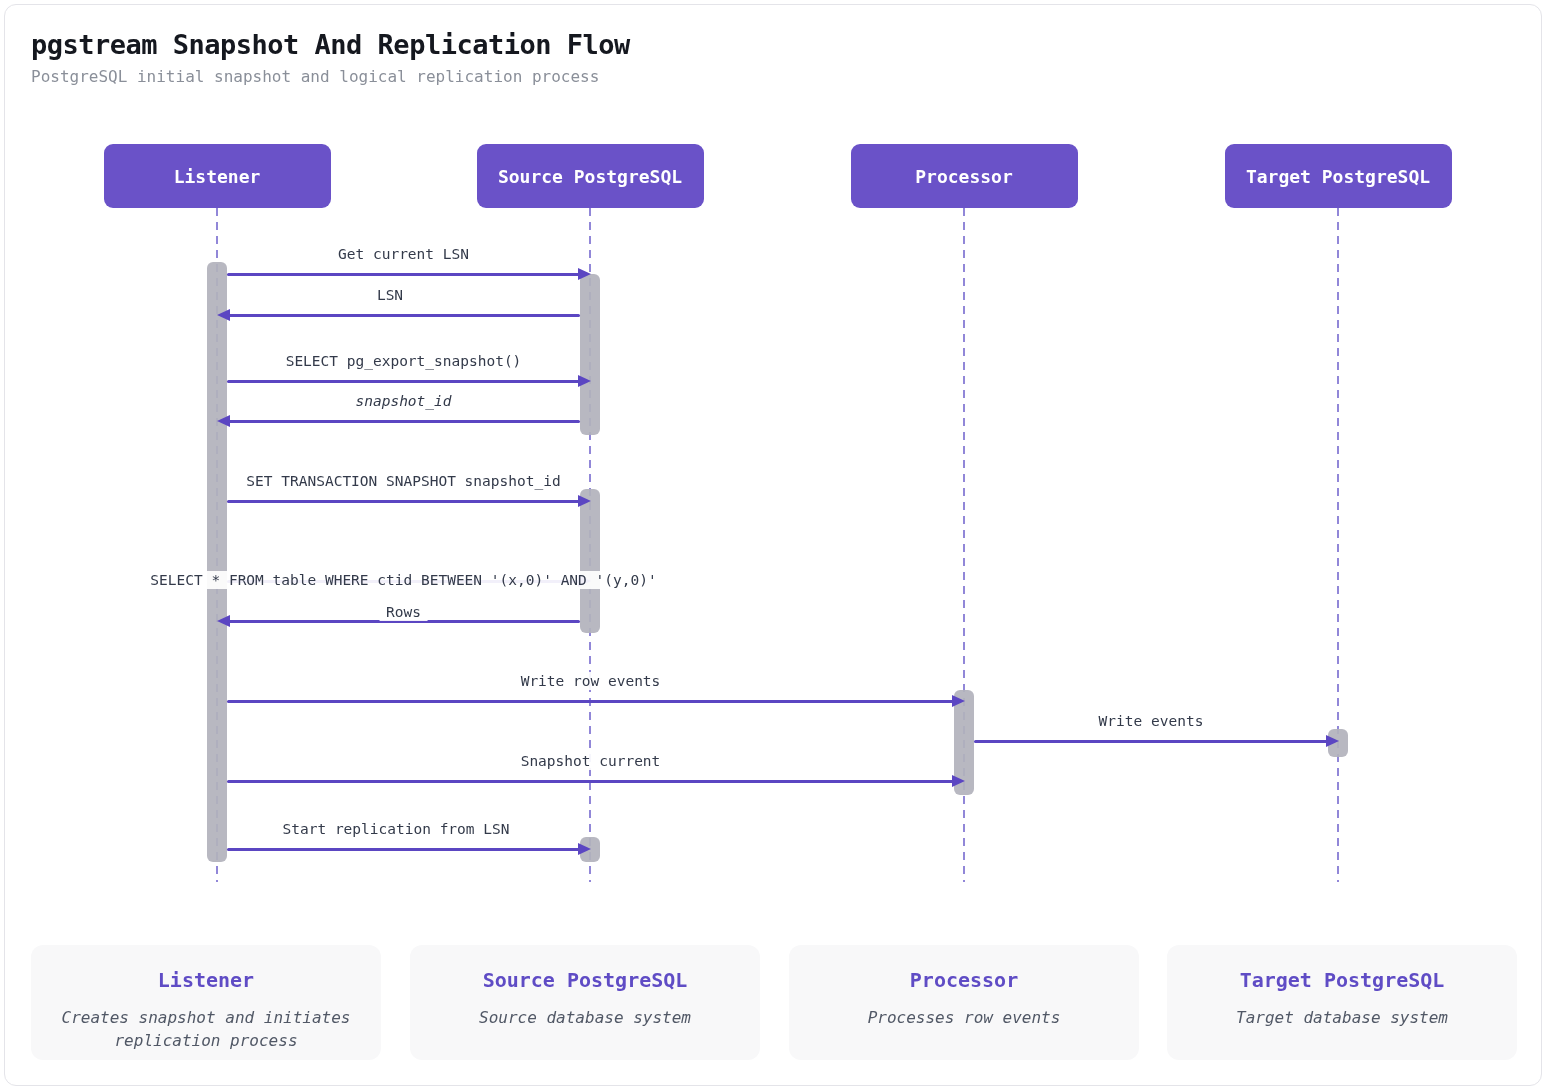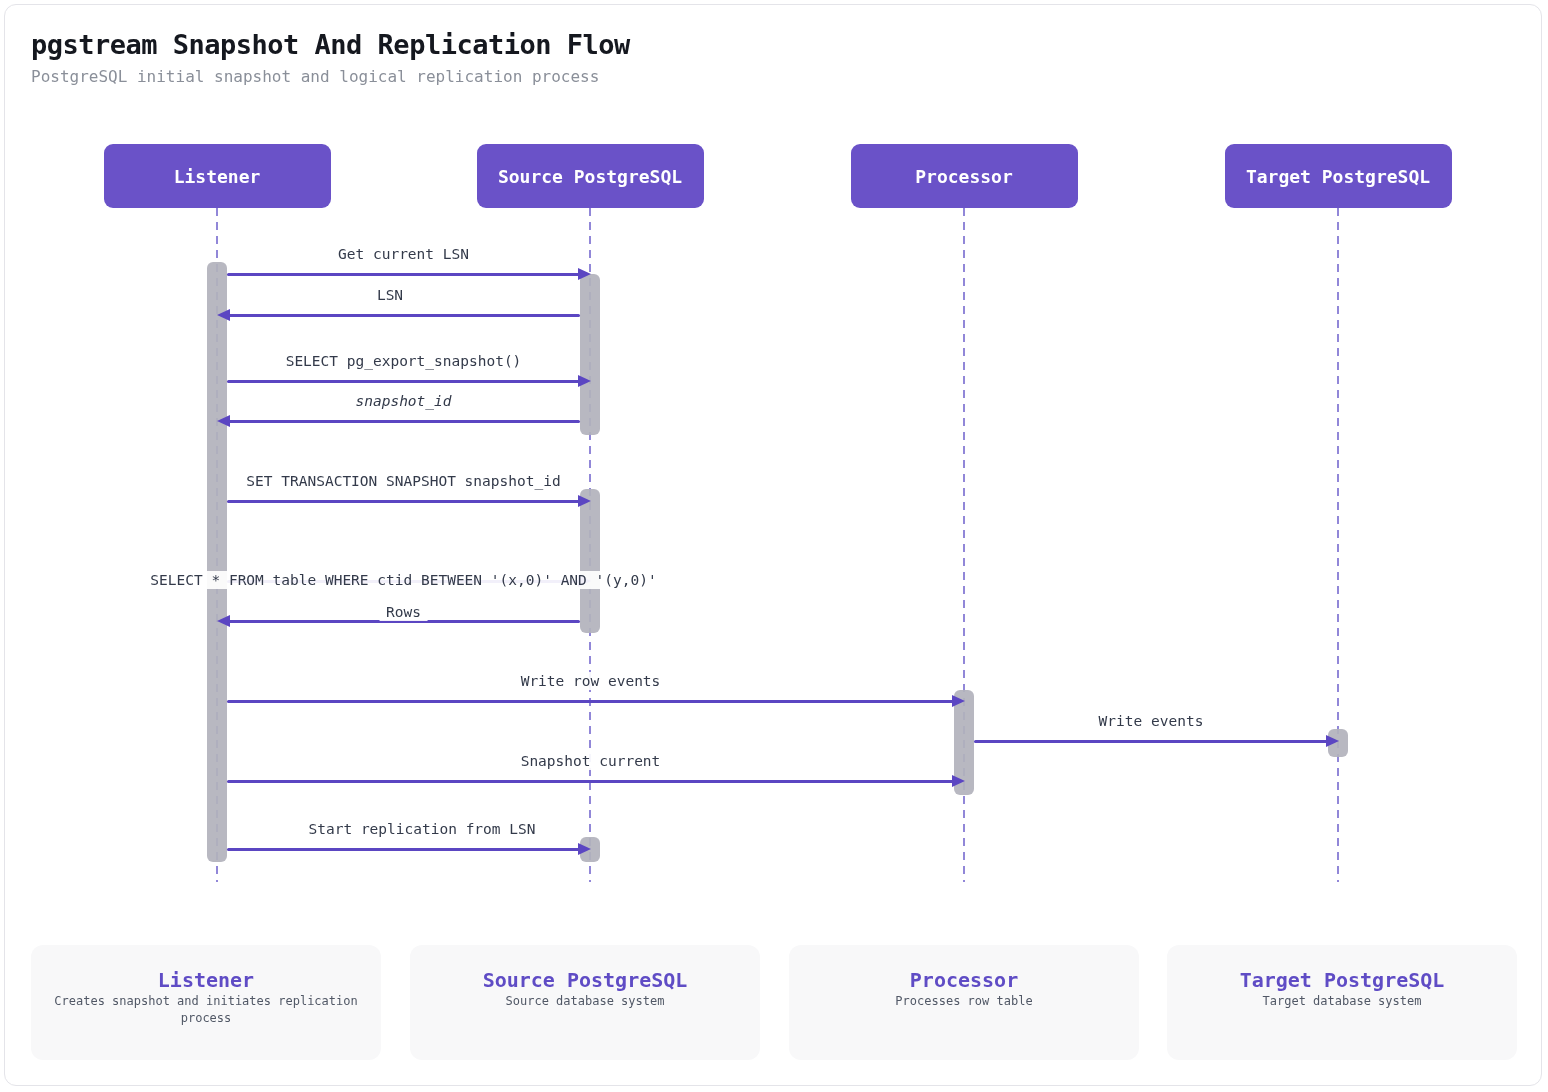--- a/index.html
+++ b/index.html
@@ -93,23 +93,24 @@
   .legend-card:nth-child(1) { left: 26px; }
   .legend-card:nth-child(2) { left: 405px; }
   .legend-card:nth-child(3) { left: 784px; }
   .legend-card:nth-child(4) { left: 1162px; }
   .legend-title {
     font-size: 20px; font-weight: 700;
     color: var(--legend-title-color, #5f4cc5);
     line-height: 26px;
   }
   .legend-desc {
-    margin-top: 0;
-    font-size: 12px; line-height: 1.42;
+    margin-top: 14px;
+    font-size: 16px; line-height: 1.42;
     color: var(--legend-text-color, #515866);
+    font-style: italic;
   }
 </style>
 </head>
 <body>
 
 <div class="page" style="--actor-fill: #6A52C8; --arrow-color: #5B46C2; --lifeline-color: #9187D8; --activation-fill: rgba(178,178,188,0.92); --label-color: #333A4A; --title-color: #15181F; --subtitle-color: #8A8F99; --legend-title-color: #5F4CC5; --legend-text-color: #515866; --card-bg: #F8F8F9; --frame-border: #E4E4E9;">
   <div class="page-title">pgstream Snapshot And Replication Flow</div>
   <div class="page-subtitle">PostgreSQL initial snapshot and logical replication process</div>
 
   <div id="diagram">
@@ -152,34 +153,34 @@
       <div class="msg-head right" style="left: 947px; top: 690px;"></div>
       <div class="msg-label" style="left: 585.5px; top: 667px;">Write row events</div>
       <div class="msg-line" style="left: 969px; top: 735px; width: 354px;"></div>
       <div class="msg-head right" style="left: 1321px; top: 730px;"></div>
       <div class="msg-label" style="left: 1146px; top: 707px;">Write events</div>
       <div class="msg-line" style="left: 222px; top: 775px; width: 727px;"></div>
       <div class="msg-head right" style="left: 947px; top: 770px;"></div>
       <div class="msg-label" style="left: 585.5px; top: 747px;">Snapshot current</div>
       <div class="msg-line" style="left: 222px; top: 843px; width: 353px;"></div>
       <div class="msg-head right" style="left: 573px; top: 838px;"></div>
-      <div class="msg-label" style="left: 417px; top: 815px;">Start replication from LSN</div>
+      <div class="msg-label" style="left: 391px; top: 815px;">Start replication from LSN</div>
     </div>
 
   <div class="legend">
     <div class="legend-card">
       <div class="legend-title">Listener</div>
       <div class="legend-desc">Creates snapshot and initiates replication process</div>
     </div>
     <div class="legend-card">
       <div class="legend-title">Source PostgreSQL</div>
       <div class="legend-desc">Source database system</div>
     </div>
     <div class="legend-card">
       <div class="legend-title">Processor</div>
-      <div class="legend-desc">Processes row table</div>
+      <div class="legend-desc">Processes row events</div>
     </div>
     <div class="legend-card">
       <div class="legend-title">Target PostgreSQL</div>
       <div class="legend-desc">Target database system</div>
     </div>
   </div>
 </div>
 
 </body></html>

